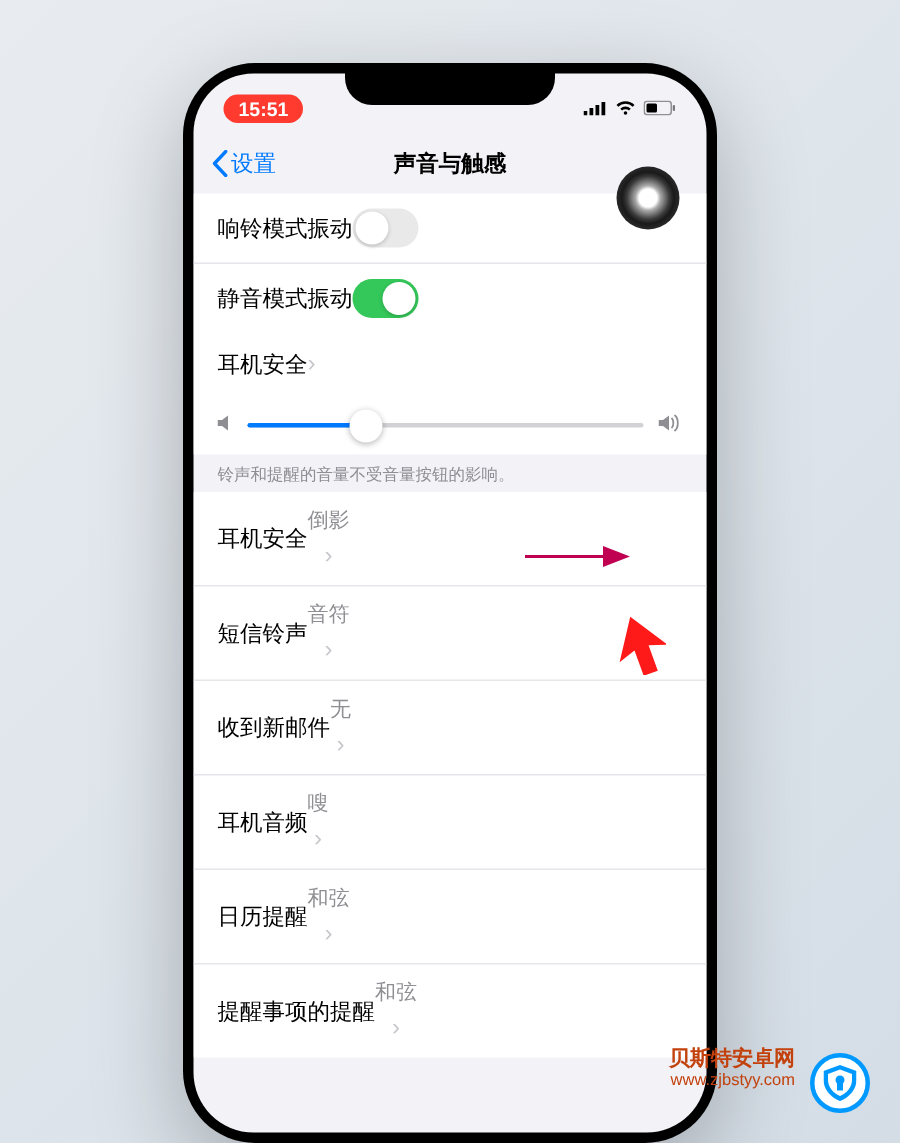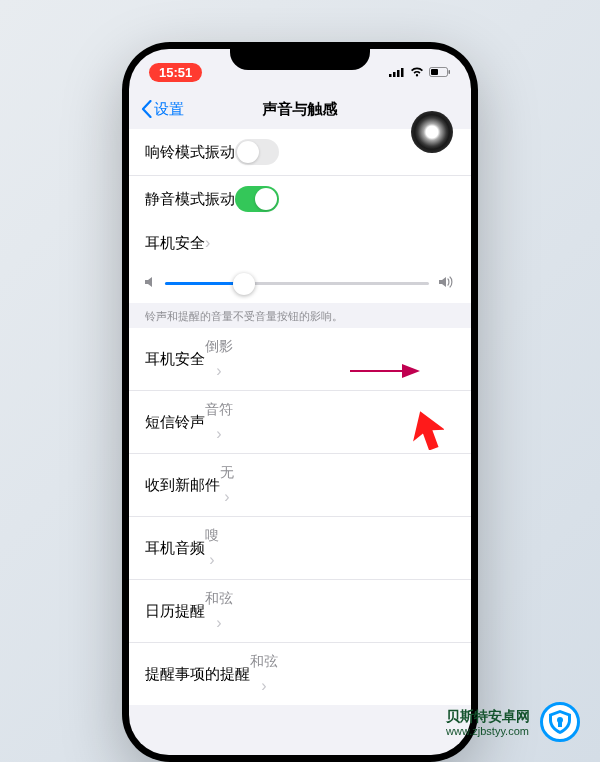--- a/index.html
+++ b/index.html
@@ -205,23 +205,24 @@
       border: 3px solid #0099ff;
       border-radius: 50%;
       display: flex;
       align-items: center;
       justify-content: center;
       background: #fff;
     }
     .watermark-logo svg { fill: #0099ff; }
     .watermark-text {
       position: absolute;
-      bottom: 24px;
+      bottom: 35px;
       right: 70px;
-      color: #14532d;
+      text-align: right;
+      color: #c2410c;
       font-size: 14px;
       line-height: 1.2;
     }
     .watermark-text .cn { font-weight: bold; }
     .watermark-text .url { font-size: 11px; }
   </style>
 </head>
 <body>
 
 <div class="phone-frame">

